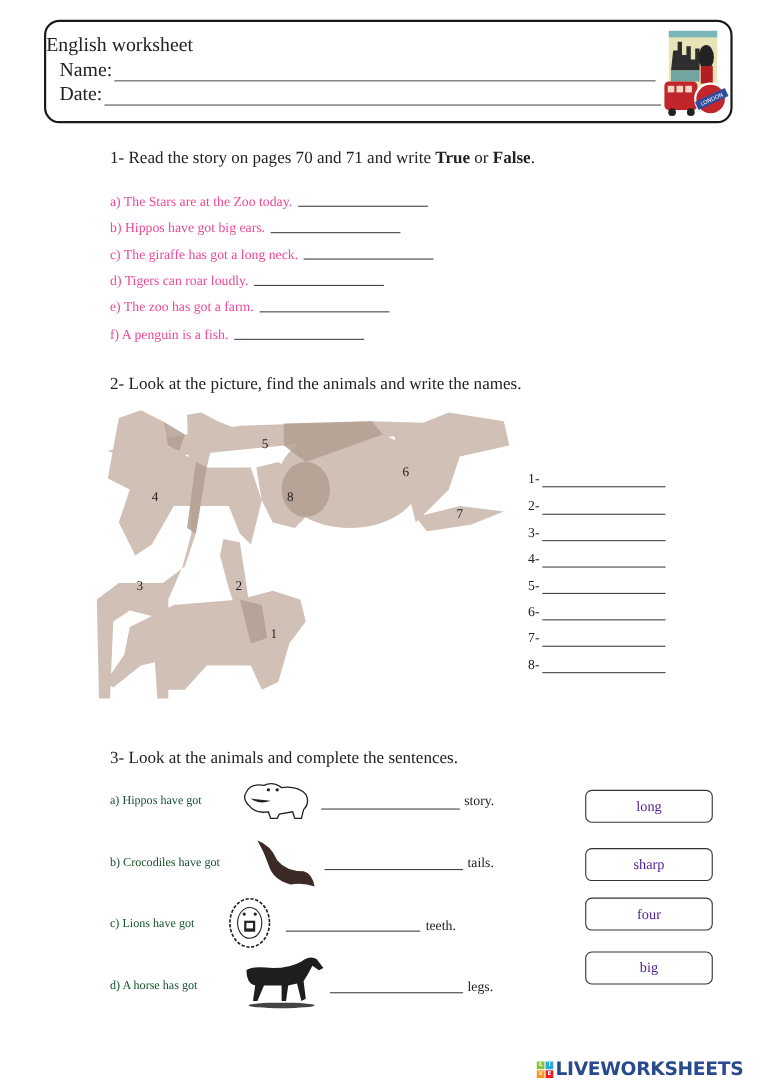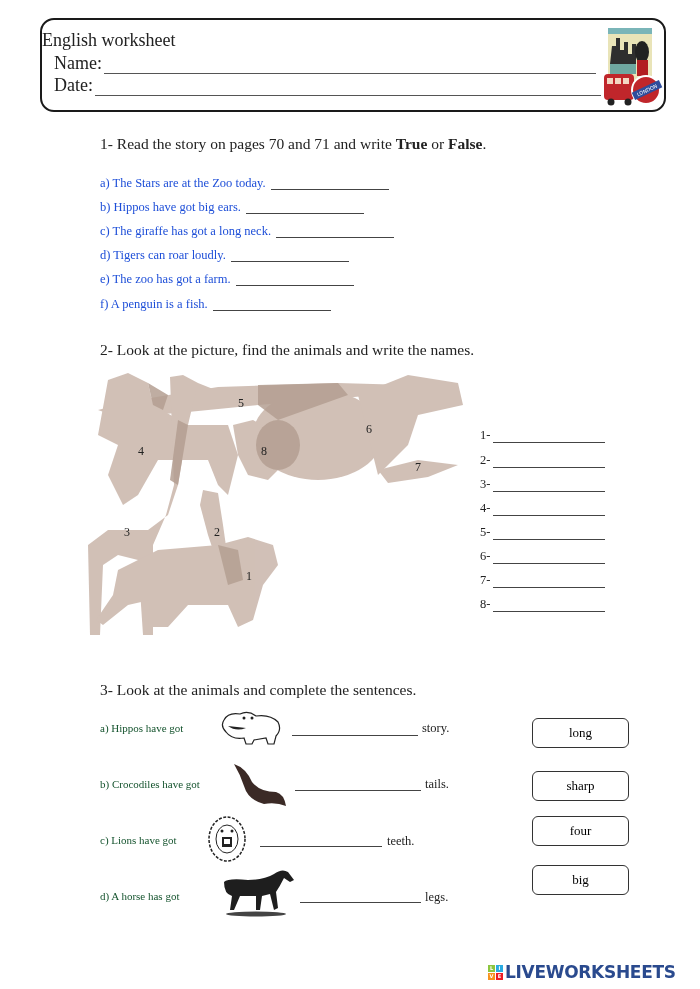--- a/index.html
+++ b/index.html
@@ -13,38 +13,38 @@
   .header-title { position: absolute; left: 0; right: 0; top: 10px; text-align: left; font-size: 18px; color: #222; }
   .header-field { position: absolute; left: 12px; font-size: 18px; color: #222; display: flex; align-items: flex-end; }
   .header-field .line { border-bottom: 1.3px solid #555; height: 18px; margin-left: 2px; }
   .field-name { top: 33px; }
   .field-date { top: 55px; }
   .london-pic { position: absolute; right: 0px; top: 4px; width: 62px; height: 86px; }
 
   .q-title { position: absolute; font-size: 15.5px; color: #222; }
   .q-title b { font-weight: bold; }
 
-  .tf-item { position: absolute; left: 100px; font-size: 12.5px; color: #1d4ed8; display: flex; align-items: center; }
+  .tf-item { position: absolute; left: 100px; font-size: 12.5px; color: #ec4899; display: flex; align-items: flex-start; }
   .tf-item .blank { border-bottom: 1px solid #444; width: 118px; height: 12px; margin-left: 5px; }
 
   .animal-pic { position: absolute; left: 78px; top: 365px; width: 392px; height: 278px; }
 
   .name-line { position: absolute; left: 480px; font-size: 12.5px; color: #222; display: flex; align-items: flex-end; }
   .name-line .blank { border-bottom: 1px solid #444; width: 112px; height: 12px; margin-left: 3px; }
 
   .sent { position: absolute; left: 100px; font-size: 11px; color: #14532d; }
   .sent-blank { position: absolute; border-bottom: 1px solid #444; height: 12px; }
   .sent-end { position: absolute; font-size: 12.5px; color: #222; }
   .sent-icon { position: absolute; }
 
   .word-box {
-    position: absolute; left: 532px; width: 97px; height: 30px;
+    position: absolute; left: 532px; width: 116px; height: 30px;
     border: 1.3px solid #333; border-radius: 6px; background: #fff;
     display: flex; align-items: center; justify-content: center;
-    font-size: 13px; color: #000000; cursor: pointer;
+    font-size: 13px; color: #4c1d95; cursor: pointer;
   }
 
   .lw-logo { position: absolute; left: 488px; top: 962px; display: flex; align-items: center; }
   .lw-blocks { display: grid; grid-template-columns: 7px 7px; grid-template-rows: 7px 7px; gap: 1px; margin-right: 2px; }
   .lw-blocks span { display: block; width: 7px; height: 7px; font-size: 5px; color: #fff; text-align: center; line-height: 7px; font-family: "DejaVu Sans", sans-serif; font-weight: bold; }
   .lw-text { font-family: "DejaVu Sans", sans-serif; font-weight: bold; font-size: 17px; color: #2a4a8e; letter-spacing: -0.3px; }
 </style>
 </head>
 <body>
 

